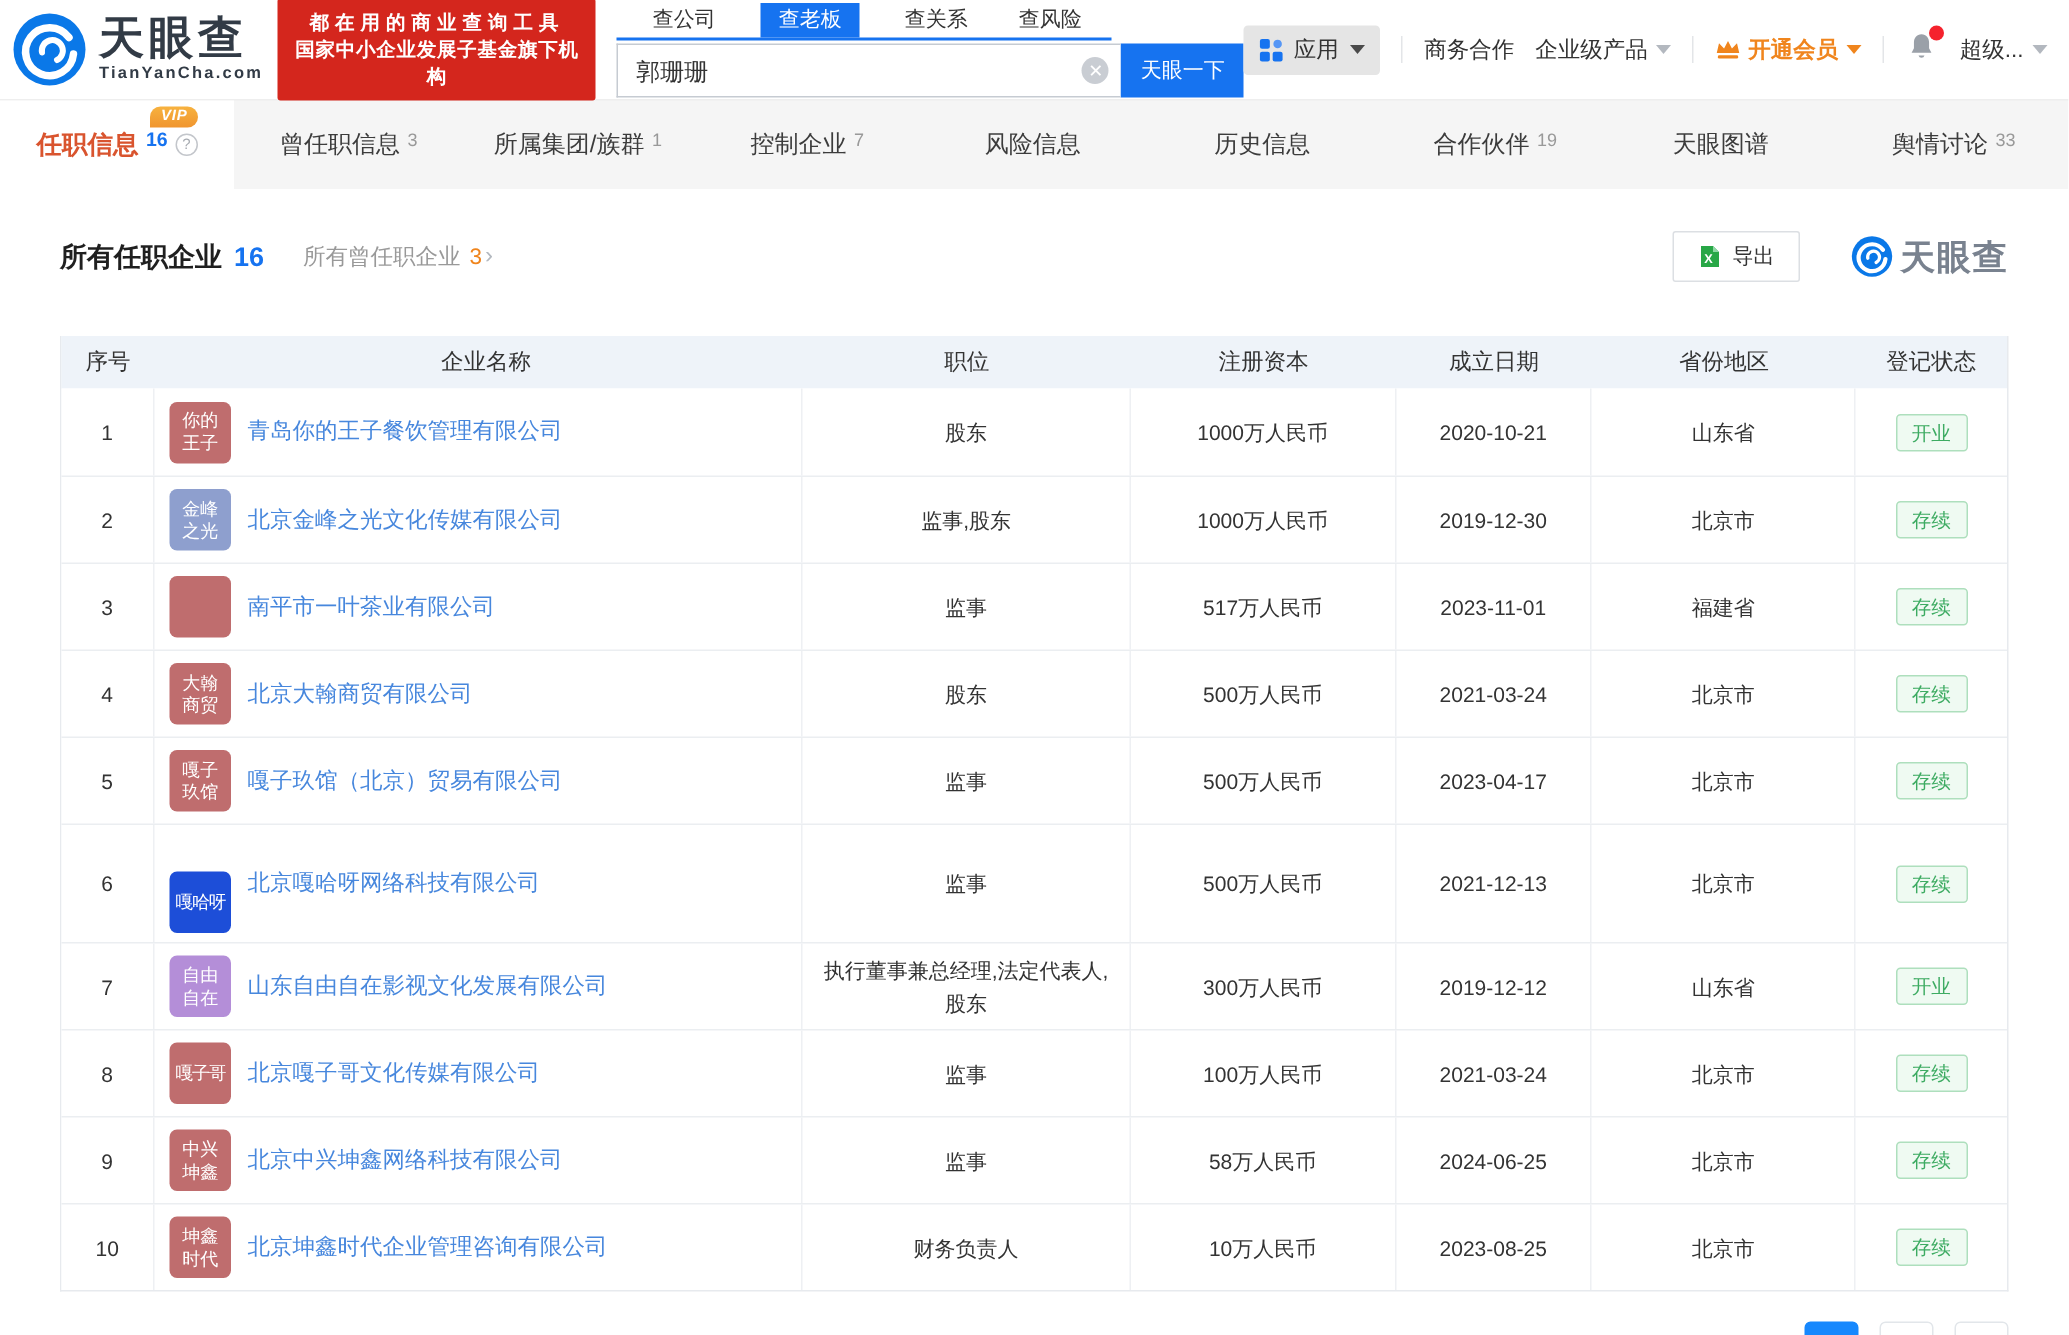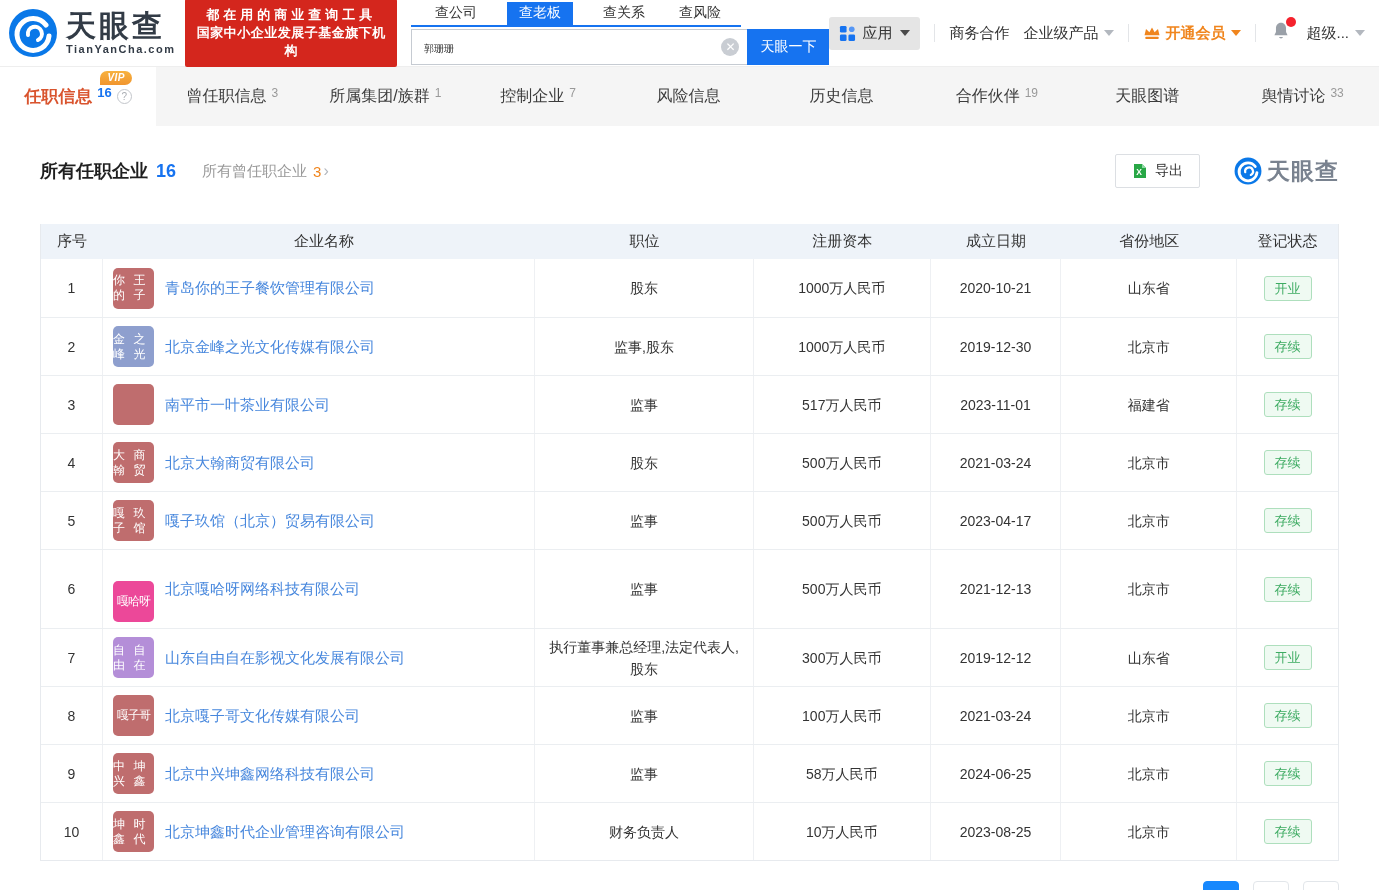--- a/index.html
+++ b/index.html
@@ -17,21 +17,21 @@
   .red-banner .l1 { font-size:13px; letter-spacing:4px; font-weight:bold;}
   .red-banner .l2 { font-size:13px; letter-spacing:0.5px; font-weight:bold;}
 
   .search-block { margin-left:14px; width:442px; }
   .search-tabs { display:flex; gap:26px; border-bottom:2px solid #1673f0; padding:0 0 0 20px; width:330px;}
   .search-tab { font-size:14px; color:#333; padding:2px 4px 3px; cursor:pointer; }
   .search-tab.active { background:#1673f0; color:#fff; padding:2px 12px 3px; }
   .search-row { display:flex; margin-top:2px; }
   .search-input-wrap { position:relative; flex:1; }
   .search-input { width:100%; height:36px; border:1px solid #c6cbd2; border-right:none; padding:4px 30px 0 12px;
-    font-size:10px; color:#333; outline:none; font-family:inherit;}
+    font-size:16px; color:#333; outline:none; font-family:inherit;}
   .clear-icon { position:absolute; right:8px; top:9px; width:18px; height:18px; border-radius:50%;
     background:#c9cdd3; color:#fff; font-size:12px; line-height:18px; text-align:center; cursor:pointer;}
   .search-btn { width:82px; height:36px; background:#1673f0; color:#ffffff; border:none; font-size:14px;
     cursor:pointer; font-family:inherit; }
 
   .right-nav { margin-left:auto; display:flex; align-items:center; gap:14px; white-space:nowrap; }
   .apps-chip { display:flex; align-items:center; gap:6px; background:#e5e5e5; border-radius:3px;
     padding:7px 10px; font-size:15px; cursor:pointer;}
   .caret { display:inline-block; width:0; height:0; border-left:5px solid transparent;
     border-right:5px solid transparent; border-top:6px solid #4a4a4a; margin-left:2px;}
@@ -81,21 +81,21 @@
     border-right:1px solid #eef0f3; padding:6px 8px; text-align:center; line-height:22px;}
   .td:last-child { border-right:none; }
   .c-no { width:62px; }
   .c-company { width:433px; justify-content:flex-start; text-align:left; padding-left:10px; gap:11px;}
   .c-pos { width:219px; }
   .c-cap { width:177px; }
   .c-date { width:131px; }
   .c-region { width:176px; }
   .c-status { width:101px; }
   .logo-tile { width:41px; height:41px; flex:0 0 auto; border-radius:5px; color:#fff; display:flex;
-    flex-direction:row; align-items:center; justify-content:center; font-size:12px; line-height:15px;
+    flex-direction:column; align-items:center; justify-content:center; font-size:12px; line-height:15px;
     cursor:pointer; overflow:hidden;}
   .logo-tile.one-line { font-size:12px; letter-spacing:-1px; }
   .company-link { color:#4787dd; font-size:15px; cursor:pointer; text-decoration:none; }
   .status-badge { display:inline-block; padding:3px 10px; font-size:13px; color:#3dab62;
     background:#effaf2; border:1px solid #aedfbd; border-radius:3px; line-height:17px; cursor:pointer;}
 
   
   .pagination { display:flex; justify-content:flex-end; gap:14px; margin:20px 40px 0; }
   .page-btn { width:36px; height:36px; border:1px solid #e2e6ea; border-radius:4px; background:#fff;
     color:#1673f0; font-size:14px; display:flex; align-items:center; justify-content:center; cursor:pointer;}
@@ -355,21 +355,21 @@
     <div class="td c-cap">500万人民币</div>
     <div class="td c-date">2023-04-17</div>
     <div class="td c-region">北京市</div>
     <div class="td c-status">
       <span class="status-badge">存续</span>
     </div>
   </div>
       <div class="tr">
     <div class="td c-no">6</div>
     <div class="td c-company">
-      <span class="logo-tile one-line" style="background: #ec4899; margin-top: 25px;">
+      <span class="logo-tile one-line" style="background: #1d4ed8; margin-top: 25px;">
         <span>嘎哈呀</span>
         <span></span>
       </span>
       <a class="company-link">北京嘎哈呀网络科技有限公司</a>
     </div>
     <div class="td c-pos">监事</div>
     <div class="td c-cap">500万人民币</div>
     <div class="td c-date">2021-12-13</div>
     <div class="td c-region">北京市</div>
     <div class="td c-status">

